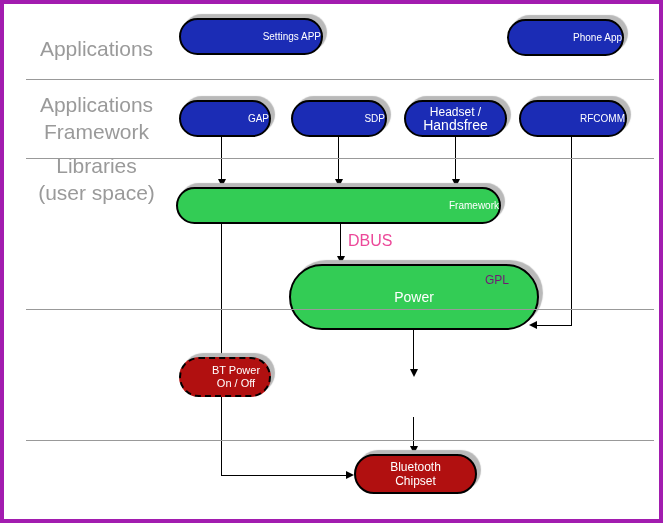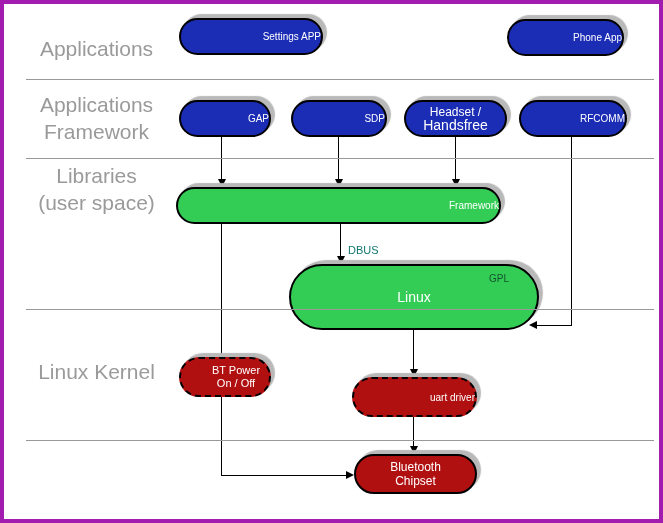--- a/index.html
+++ b/index.html
@@ -32,22 +32,22 @@
   .blue  { background:var(--node_blue,#1b2cb5); }
   .green { background:var(--node_green,#33cc55); }
   .red   { background:var(--node_red,#b11010); border-style:dashed; }
   .red-solid { background:var(--node_red,#b11010); border-style:solid; }
   .vline { position:absolute; width:1px; background:var(--line_black,#000); z-index:2; }
   .hline { position:absolute; height:1px; background:var(--line_black,#000); z-index:2; }
   .arrow { position:absolute; width:0; height:0; z-index:2; }
   .arrow.down  { border-left:4px solid transparent; border-right:4px solid transparent; border-top:8px solid var(--line_black,#000); }
   .arrow.left  { border-top:4px solid transparent; border-bottom:4px solid transparent; border-right:8px solid var(--line_black,#000); }
   .arrow.right { border-top:4px solid transparent; border-bottom:4px solid transparent; border-left:8px solid var(--line_black,#000); }
-  .conn-label { position:absolute; color:#0f766e; font-size:11px; z-index:2;margin-top:12px; }
-  .license-label { position:absolute; right:28px; top:7px; color:#14532d; font-size:10px; }
+  .conn-label { position:absolute; color:#ec4899; font-size:16px; z-index:2; }
+  .license-label { position:absolute; right:28px; top:7px; color:#701a75; font-size:12px; }
   .fs13 { font-size:10px;align-items:flex-end; } .fs14 { font-size:14px; }
   .fs12 { font-size:12px; line-height:14px;text-align:center; }
   .fs11 { font-size:11px; line-height:13px;margin-left:22px; }
   .sub10 { font-size:14px; line-height:13px; }
 </style>
 </head>
 <body>
 
 <div id="canvas">
 
@@ -56,26 +56,23 @@
   <div class="divider" style="top:305px"></div>
   <div class="divider" style="top:436px"></div>
 
   <div class="layer-label" style="top:31px">
     <div>Applications</div>
   </div>
   <div class="layer-label" style="top:87px">
     <div>Applications</div>
     <div>Framework</div>
   </div>
-  <div class="layer-label" style="top:158px">
+  <div class="layer-label" style="top:148px">
     <div>Libraries</div>
     <div>(user space)</div>
-  </div>
-  <div class="layer-label" style="top:354px">
-    <div>Linux Kernel</div>
   </div>
 
   <div class="vline" style="left:217px; top:133px; height:45px"></div>
   <div class="arrow down" style="left:214px; top:175px"></div>
 
   <div class="vline" style="left:334px; top:133px; height:45px"></div>
   <div class="arrow down" style="left:331px; top:175px"></div>
 
   <div class="vline" style="left:451px; top:133px; height:45px"></div>
   <div class="arrow down" style="left:448px; top:175px"></div>
@@ -116,30 +113,27 @@
     <span class="sub10">Handsfree</span>
   </div>
   <div class="pill blue fs13" style="left:515px; top:96px; width:108px; height:37px">
     <span>RFCOMM</span>
   </div>
 
   <div class="pill green fs13" style="left:172px; top:183px; width:325px; height:37px">
     <span>Framework</span>
   </div>
   <div class="pill green fs14" style="left:285px; top:260px; width:250px; height:66px; border-radius:33px">
-    <span>Linux</span>
+    <span>Power</span>
     <span class="license-label">GPL</span>
   </div>
 
   <div class="pill red" style="left:175px; top:353px; width:92px; height:40px">
     <span class="fs11">BT Power</span>
     <span class="fs11">On / Off</span>
-  </div>
-  <div class="pill red fs13" style="left:348px; top:373px; width:125px; height:40px">
-    <span>uart driver</span>
   </div>
 
   <div class="pill red-solid" style="left:350px; top:450px; width:123px; height:40px">
     <span class="fs12">Bluetooth</span>
     <span class="fs12">Chipset</span>
   </div>
 
 </div>
 
 </body></html>

